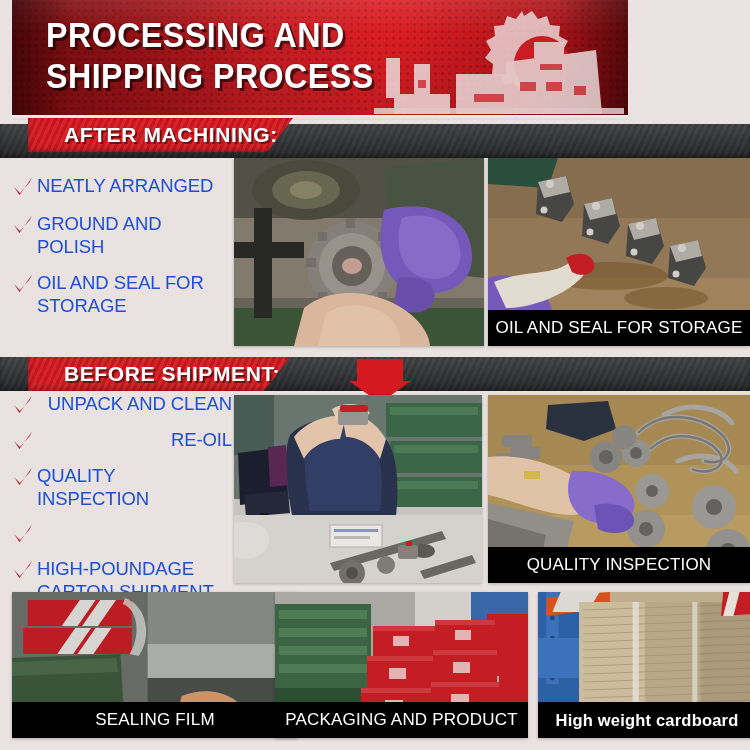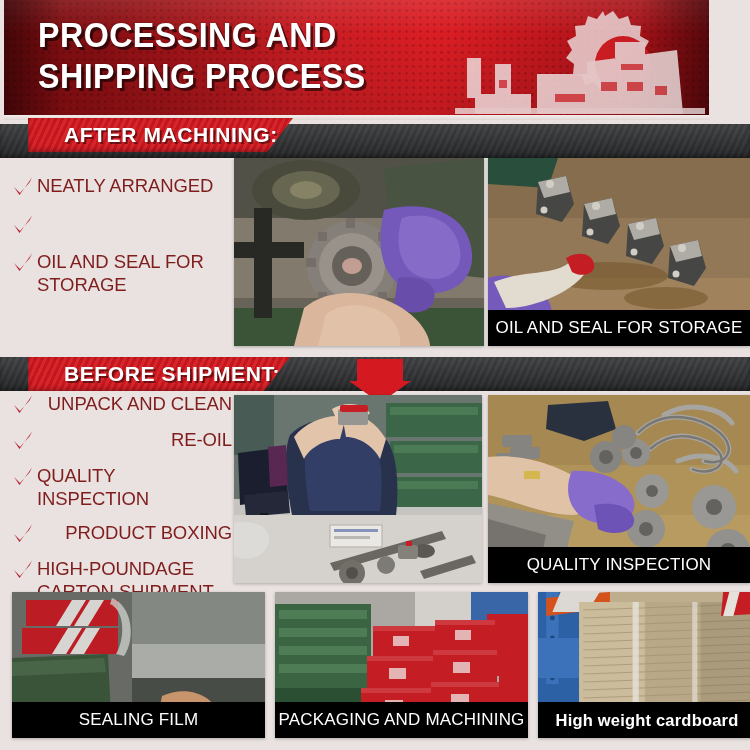--- a/index.html
+++ b/index.html
@@ -6,21 +6,21 @@
   body{
     width:750px;height:750px;overflow:hidden;
     background:#e9e2e0;
     font-family:"Liberation Sans", sans-serif;
     -webkit-font-smoothing:antialiased;
   }
   .page{position:relative;width:750px;height:750px;overflow:hidden;background:#e9e2e0;}
 
   
   .header{
-    position:absolute;left:4px;top:0;width:705px;height:120px;overflow:hidden;
+    position:absolute;left:12px;top:0;width:616px;height:120px;overflow:hidden;
     background:
       radial-gradient(circle at 12% 40%, rgba(0,0,0,.30) 0%, rgba(0,0,0,0) 55%),
       linear-gradient(100deg,#9d0d12 0%,#c4161c 18%,#e02027 42%,#d91d23 62%,#b3141a 82%,#8a0c11 100%);
   }
   .header .dots{
     position:absolute;inset:0;
     background-image:radial-gradient(rgba(0,0,0,.22) 1.1px, rgba(0,0,0,0) 1.6px);
     background-size:7px 7px;
     opacity:.75;
   }
@@ -93,42 +93,42 @@
   .list.l2{top:392px;width:220px;}
   .li{
     display:flex;align-items:flex-start;
     margin-bottom:13px;
   }
   .list.l2 .li{margin-bottom:11px;justify-content:space-between;}
   .check{
     flex:0 0 auto;width:22px;height:24px;margin-right:3px;margin-top:1px;
   }
   .li-text{
-    color:#7f1d1d;font-size:18.5px;line-height:23px;font-weight:normal;
+    color:#1d4ed8;font-size:18.5px;line-height:23px;font-weight:normal;
     letter-spacing:-.1px;text-transform:uppercase;
   }
 
   
   .panel{position:absolute;overflow:hidden;background:#2a2a2a;}
   .panel .ph{position:absolute;left:0;top:0;width:100%;height:100%;}
   .cap{
     position:absolute;left:0;bottom:0;width:100%;height:36px;
     background:#000;color:#fff;
     display:flex;align-items:center;justify-content:center;
     font-size:17px;letter-spacing:.2px;
   }
   .cap.small{font-size:16.5px;}
   .cap.mixed{text-transform:none;}
 
   
   .p-grind   {left:234px;top:158px;width:250px;height:188px;}
   .p-oil     {left:488px;top:158px;width:262px;height:188px;}
   .p-unpack  {left:234px;top:395px;width:248px;height:188px;}
   .p-quality {left:488px;top:395px;width:262px;height:188px;}
-  .p-seal    {left:12px;top:592px;width:253px;height:146px;}
+  .p-seal    {left:12px;top:592px;width:253px;height:146px;padding-left:33px;}
   .p-pack    {left:275px;top:592px;width:253px;height:146px;}
   .p-card    {left:538px;top:592px;width:218px;height:146px;font-weight:bold;}
 
   .shadow{box-shadow:0 1px 3px rgba(0,0,0,.25);}
 </style>
 </head>
 <body>
 
 <div class="page">
 
@@ -188,20 +188,21 @@
     <div class="li">
       <svg class="check" viewBox="0 0 22 24">
         <path d="M2 12 L7.5 20 L20 2.5 L17.5 7.5 L8 18 Z" fill="#b51f2b"></path>
       </svg>
       <div class="li-text">NEATLY ARRANGED</div>
     </div>
     <div class="li">
       <svg class="check" viewBox="0 0 22 24">
         <path d="M2 12 L7.5 20 L20 2.5 L17.5 7.5 L8 18 Z" fill="#b51f2b"></path>
       </svg>
+      <div class="li-text">GROUND AND POLISH</div>
     </div>
     <div class="li">
       <svg class="check" viewBox="0 0 22 24">
         <path d="M2 12 L7.5 20 L20 2.5 L17.5 7.5 L8 18 Z" fill="#b51f2b"></path>
       </svg>
       <div class="li-text">OIL AND SEAL FOR STORAGE</div>
     </div>
   </div>
 
   <div class="panel p-grind shadow">
@@ -309,21 +310,20 @@
     <div class="li">
       <svg class="check" viewBox="0 0 22 24">
         <path d="M2 12 L7.5 20 L20 2.5 L17.5 7.5 L8 18 Z" fill="#b51f2b"></path>
       </svg>
       <div class="li-text">QUALITY INSPECTION</div>
     </div>
     <div class="li">
       <svg class="check" viewBox="0 0 22 24">
         <path d="M2 12 L7.5 20 L20 2.5 L17.5 7.5 L8 18 Z" fill="#b51f2b"></path>
       </svg>
-      <div class="li-text">PRODUCT BOXING</div>
     </div>
     <div class="li">
       <svg class="check" viewBox="0 0 22 24">
         <path d="M2 12 L7.5 20 L20 2.5 L17.5 7.5 L8 18 Z" fill="#b51f2b"></path>
       </svg>
       <div class="li-text">HIGH-POUNDAGE CARTON SHIPMENT</div>
     </div>
   </div>
 
   <div class="panel p-unpack shadow">
@@ -502,21 +502,21 @@
         <rect x="180" y="38" width="16" height="10"></rect>
         <rect x="114" y="76" width="17" height="11"></rect>
         <rect x="178" y="70" width="17" height="11"></rect>
         <rect x="110" y="108" width="18" height="12"></rect>
         <rect x="176" y="102" width="18" height="12"></rect>
         <rect x="140" y="130" width="18" height="12"></rect>
         <rect x="212" y="128" width="18" height="12"></rect>
       </g>
       <rect width="253" height="146" fill="rgba(0,0,0,0.05)"></rect>
     </svg>
-    <div class="cap">PACKAGING AND MACHINING</div>
+    <div class="cap">PACKAGING AND PRODUCT</div>
   </div>
 
   <div class="panel p-card shadow">
     <svg class="ph" viewBox="0 0 212 146" preserveAspectRatio="none">
       <rect width="212" height="146" fill="#c9b896"></rect>
 
       <rect x="0" y="0" width="40" height="146" fill="#2f67ae"></rect>
       <rect x="8" y="0" width="12" height="146" fill="#3f79c4"></rect>
       <g fill="#1f4d87">
         <circle cx="14" cy="26" r="2.4"></circle>

